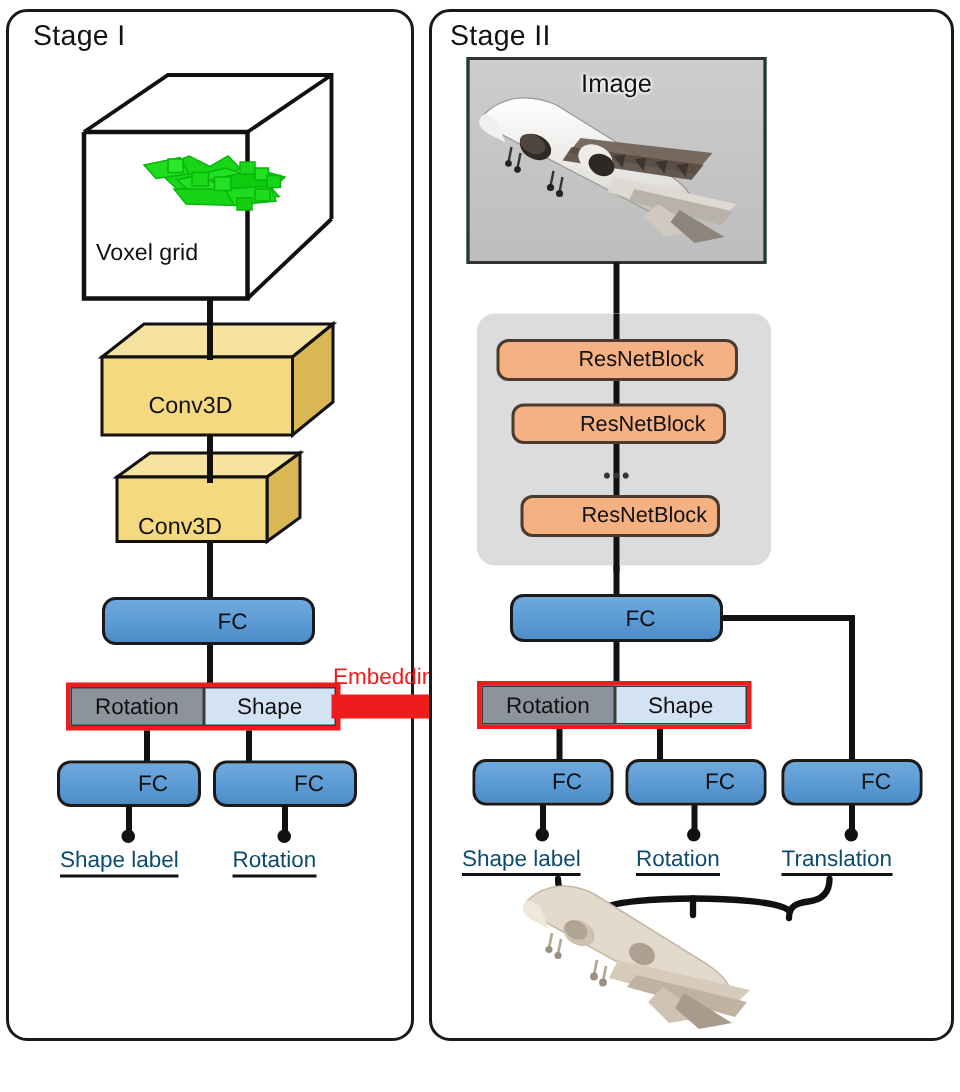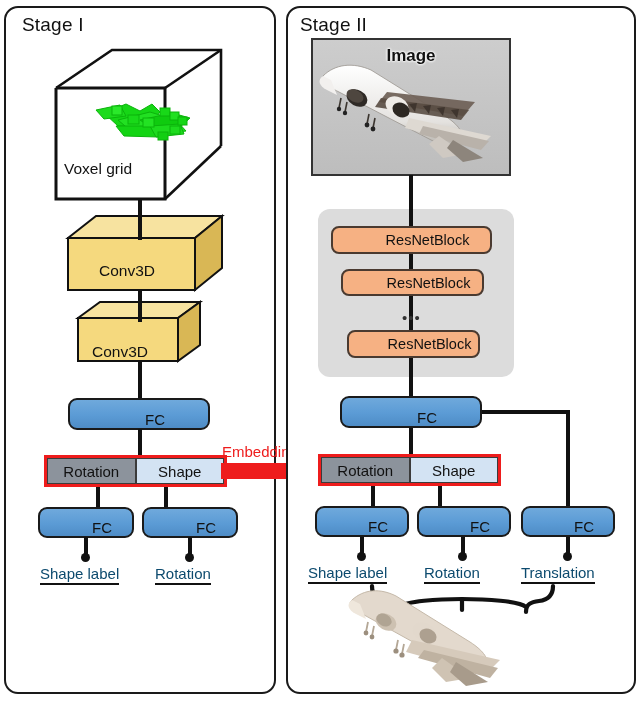--- a/index.html
+++ b/index.html
@@ -8,21 +8,21 @@
 
   .panel{position:absolute;border:2px solid #1a1a1a;border-radius:14px;background:#fff;box-sizing:border-box;}
   #stage1-panel{left:4px;top:6px;width:272px;height:688px;}
   #stage2-panel{left:286px;top:6px;width:350px;height:688px;}
 
   .stage-title{position:absolute;font-size:19px;color:#111;letter-spacing:.2px;}
 
   .node{position:absolute;box-sizing:border-box;display:flex;align-items:center;justify-content:center;
         border:2px solid #1a1a1a;color:#111;padding-left:32px;}
   .fc{background:linear-gradient(180deg,#6fa9dc 0%,#5b9bd5 55%,#4e8cc6 100%);
-      border-radius:9px;font-size:15px;align-items:flex-end;}
+      border-radius:9px;font-size:15px;}
   .resblock{background:#f6b183;border:2px solid #4a3a30;border-radius:8px;font-size:14.5px;}
 
   .gray-container{position:absolute;background:#dcdcdc;border-radius:12px;}
 
   .embed-wrap{position:absolute;border:3px solid #ee1c1c;box-sizing:border-box;display:flex;}
   .embed-cell{flex:1;display:flex;align-items:center;justify-content:center;font-size:15px;
               border:1.5px solid #3b3b3b;box-sizing:border-box;color:#111;}
   .cell-rot{background:#8c939c;}
   .cell-shape{background:#d3e3f3;}
 
@@ -35,21 +35,21 @@
   .outlabel{position:absolute;font-size:15px;color:#0c4a6e;border-bottom:2px solid #111;
             padding-bottom:1px;white-space:nowrap;}
 
   .plain-label{position:absolute;font-size:15.5px;color:#111;white-space:nowrap;}
 
   .ellipsis{position:absolute;font-size:15px;color:#333;letter-spacing:1px;line-height:1;}
 
   .caption{position:absolute;left:0;top:699px;width:640px;text-align:center;
            font-family:"Liberation Serif",serif;font-size:17px;color:#111;white-space:nowrap;}
 
-  .img-frame{position:absolute;border:2px solid #333;box-sizing:border-box;overflow:hidden;background:#0f766e;font-weight:bold;}
+  .img-frame{position:absolute;border:2px solid #333;box-sizing:border-box;overflow:hidden;background:#0f766e;}
   .img-caption{position:absolute;left:0;right:0;top:6px;text-align:center;font-size:17px;color:#111;
                text-shadow:0 0 3px #fff,0 0 3px #fff,0 0 2px #fff;z-index:4;}
 
   svg{display:block;overflow:visible;}
   .svg-layer{position:absolute;left:0;top:0;width:640px;height:728px;pointer-events:none;}
 </style>
 </head>
 <body>
 
 <div id="root">

